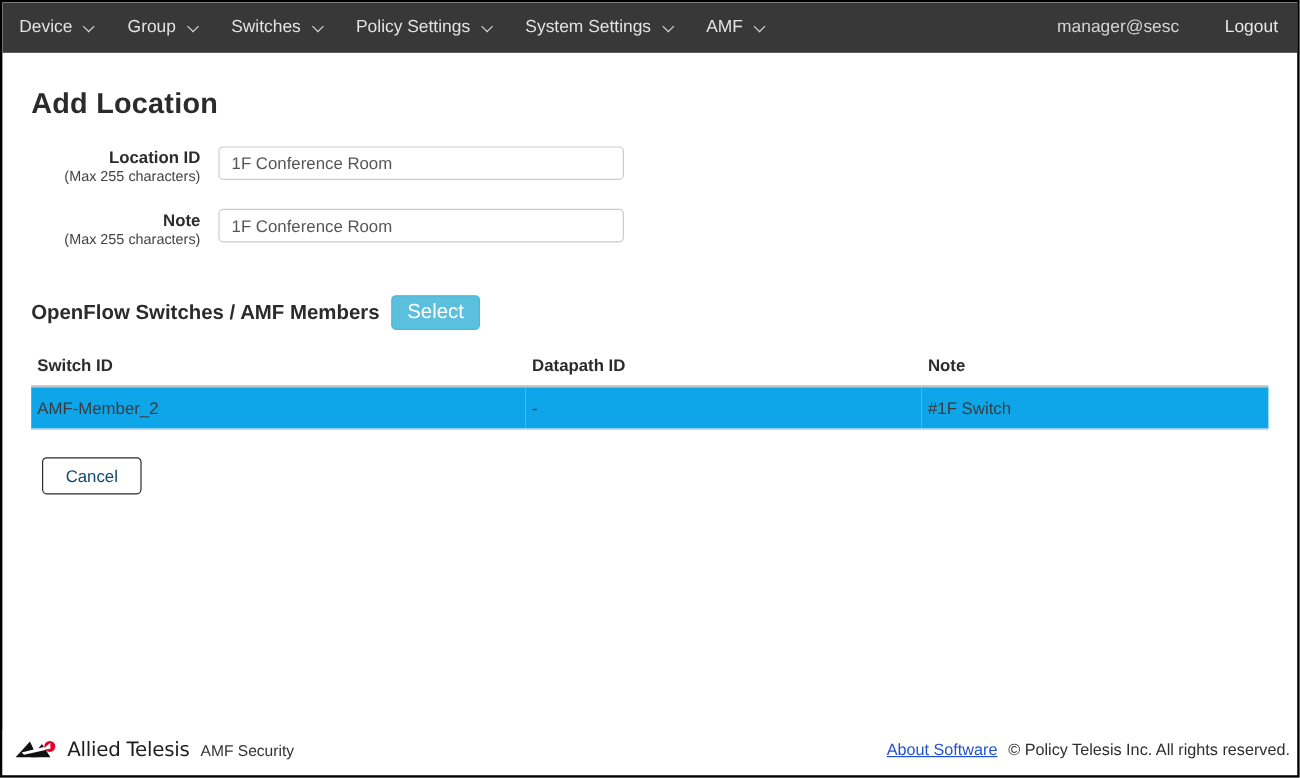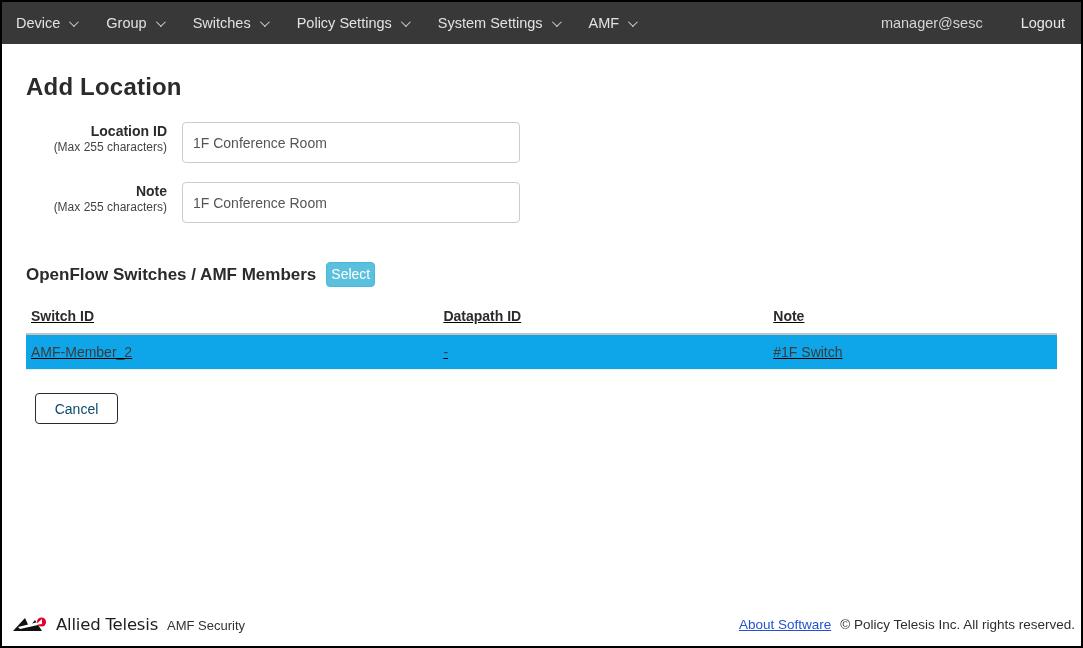--- a/index.html
+++ b/index.html
@@ -52,46 +52,46 @@
   }
 
   .form-area { margin-top: 21px; }
   .form-row { display: flex; align-items: flex-start; margin-bottom: 19px; }
   .label-col { width: 141px; text-align: right; padding-top: 1px; }
   .field-label { font-size: 14px; font-weight: 700; color: #2b2b2b; line-height: 17px; }
   .field-hint { font-size: 12px; color: #444444; line-height: 15px; }
   .text-input {
     margin-left: 15px;
     width: 338px;
-    height: 41px;
+    height: 28px;
     border: 1px solid #cccccc;
     border-radius: 4px;
     padding: 0 10px;
     font-size: 14px;
     color: #555555;
     font-family: "Liberation Sans", "DejaVu Sans", sans-serif;
     outline: none;
   }
 
   
   .section-head { margin-top: 39px; display: flex; align-items: center; }
   .section-title { font-size: 17px; font-weight: 700; color: #2b2b2b; }
   .select-btn {
     margin-left: 10px;
     background: #5bc0de;
     border: 1px solid #46b8da;
     color: #ffffff;
-    font-size: 14px;
-    border-radius: 4px;
-    padding: 3px 4px 4px;
-    cursor: pointer;
-    font-family: "Liberation Sans", "DejaVu Sans", sans-serif;
-  }
-
-  table.members { width: 100%; border-collapse: collapse; margin-top: 13px; text-decoration: underline; }
+    font-size: 17px;
+    border-radius: 4px;
+    padding: 3px 12px 4px;
+    cursor: pointer;
+    font-family: "Liberation Sans", "DejaVu Sans", sans-serif;
+  }
+
+  table.members { width: 100%; border-collapse: collapse; margin-top: 13px; }
   table.members th {
     text-align: left;
     font-size: 14px;
     font-weight: 700;
     color: #2b2b2b;
     padding: 8px 5px 9px;
     border-bottom: 2px solid #c2c2c2;
   }
   table.members td {
     font-size: 14px;

